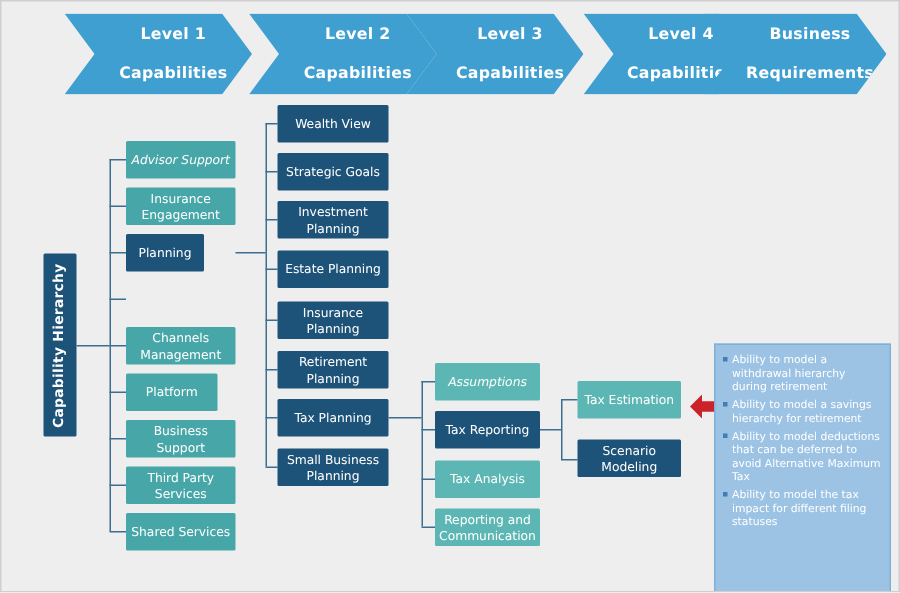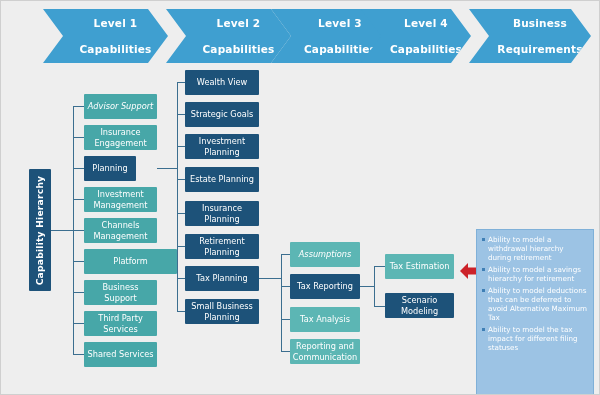--- a/index.html
+++ b/index.html
@@ -152,21 +152,21 @@
         <span>Level 2</span><br>
         <span>Capabilities</span>
       </span>
     </div>
     <div class="chevron" style="left:270px; width:118px;">
       <span>
         <span>Level 3</span><br>
         <span>Capabilities</span>
       </span>
     </div>
-    <div class="chevron" style="left:360px; width:110px;">
+    <div class="chevron" style="left:388px; width:110px;">
       <span>
         <span>Level 4</span><br>
         <span>Capabilities</span>
       </span>
     </div>
     <div class="chevron" style="left:468px; width:122px;">
       <span>
         <span>Business</span><br>
         <span>Requirements</span>
       </span>
@@ -193,27 +193,24 @@
 
   <div class="node teal" style="left:83px; top:93px;  width:73px; height:25px;font-style:italic;">
     <span>Advisor Support</span>
   </div>
   <div class="node teal" style="left:83px; top:124px; width:73px; height:25px;">
     <span>Insurance Engagement</span>
   </div>
   <div class="node navy" style="left:83px; top:155px; width:52px; height:25px;">
     <span>Planning</span>
   </div>
-  <div class="node teal" style="left:83px; top:186px; width:73px; height:25px;">
-    <span>Investment Management</span>
-  </div>
   <div class="node teal" style="left:83px; top:217px; width:73px; height:25px;">
     <span>Channels Management</span>
   </div>
-  <div class="node teal" style="left:83px; top:248px; width:93px; height:25px;">
+  <div class="node teal" style="left:83px; top:248px; width:61px; height:25px;">
     <span>Platform</span>
   </div>
   <div class="node teal" style="left:83px; top:279px; width:73px; height:25px;">
     <span>Business Support</span>
   </div>
   <div class="node teal" style="left:83px; top:310px; width:73px; height:25px;">
     <span>Third Party Services</span>
   </div>
   <div class="node teal" style="left:83px; top:341px; width:73px; height:25px;">
     <span>Shared Services</span>

